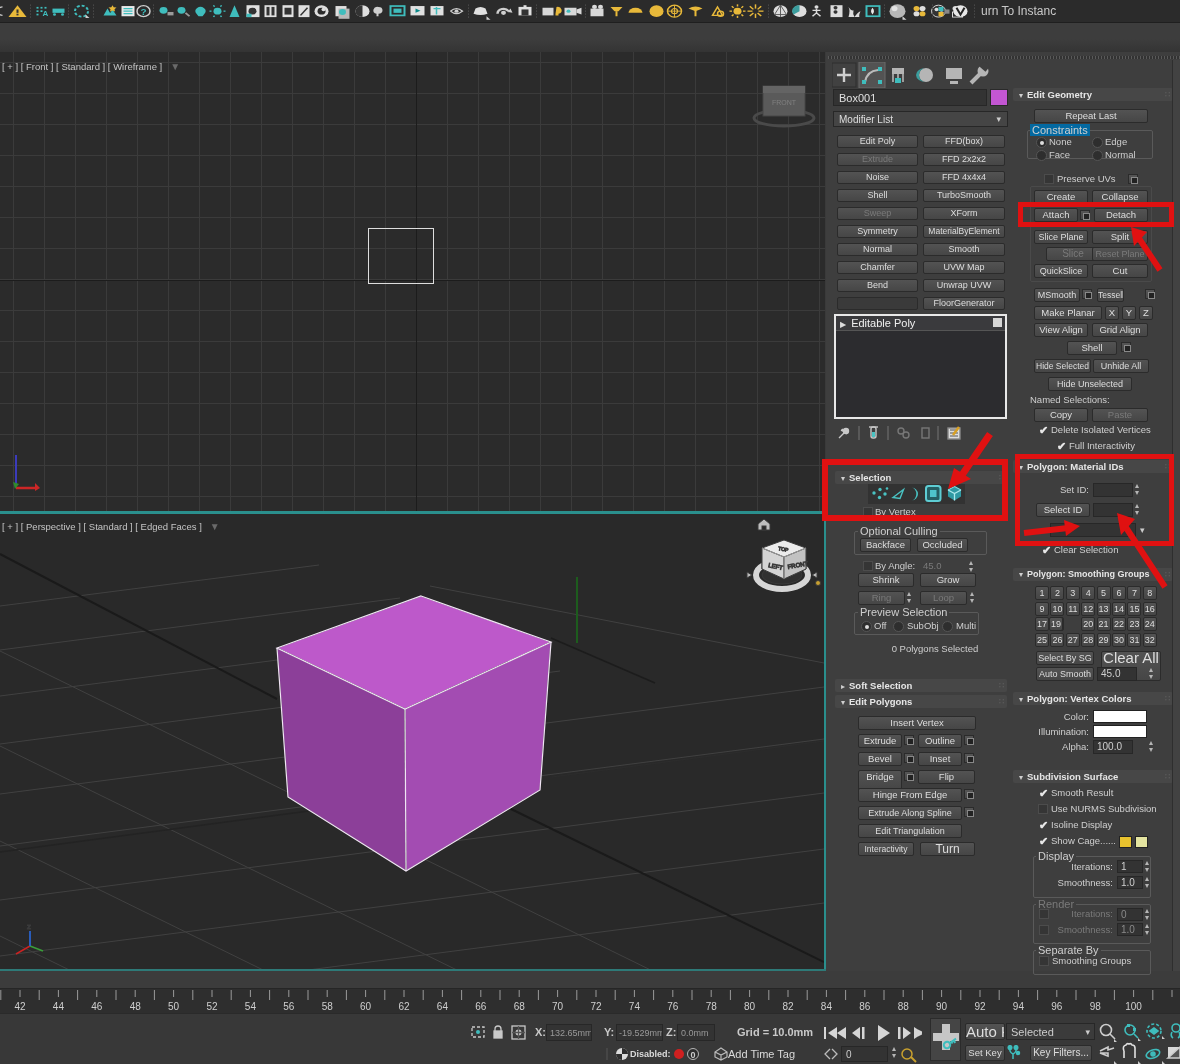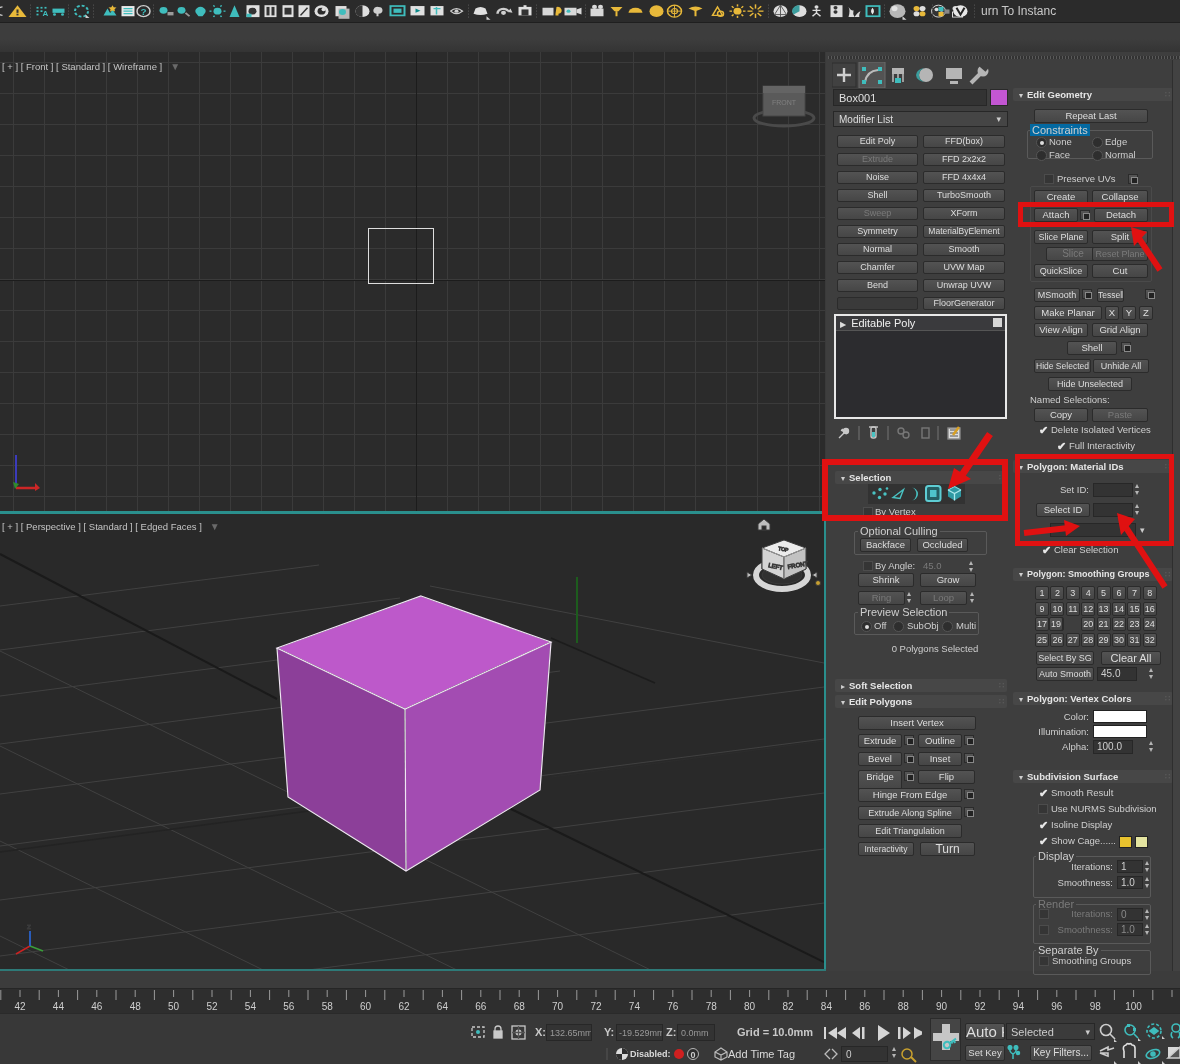--- a/index.html
+++ b/index.html
@@ -704,21 +704,21 @@
 <div class="btn " style="left:316.79999999999995px;top:565.0px;width:14px;height:14px;line-height:12px;font-size:9px;">24</div>
 <div class="btn " style="left:209.0px;top:580.5px;width:14px;height:14px;line-height:12px;font-size:9px;">25</div>
 <div class="btn " style="left:224.4000000000001px;top:580.5px;width:14px;height:14px;line-height:12px;font-size:9px;">26</div>
 <div class="btn " style="left:239.79999999999995px;top:580.5px;width:14px;height:14px;line-height:12px;font-size:9px;">27</div>
 <div class="btn " style="left:255.20000000000005px;top:580.5px;width:14px;height:14px;line-height:12px;font-size:9px;">28</div>
 <div class="btn " style="left:270.5999999999999px;top:580.5px;width:14px;height:14px;line-height:12px;font-size:9px;">29</div>
 <div class="btn " style="left:286.0px;top:580.5px;width:14px;height:14px;line-height:12px;font-size:9px;">30</div>
 <div class="btn " style="left:301.4000000000001px;top:580.5px;width:14px;height:14px;line-height:12px;font-size:9px;">31</div>
 <div class="btn " style="left:316.79999999999995px;top:580.5px;width:14px;height:14px;line-height:12px;font-size:9px;">32</div>
 <div class="btn " style="left:210px;top:599px;width:58px;height:14px;line-height:12px;font-size:9px;">Select By SG</div>
-<div class="btn " style="left:275px;top:599px;width:60px;height:14px;line-height:12px;font-size:11px;">Clear All</div>
+<div class="btn " style="left:275px;top:599px;width:60px;height:30px;line-height:12px;font-size:15px;">Clear All</div>
 <div class="btn " style="left:210px;top:615px;width:58px;height:14px;line-height:12px;font-size:9px;">Auto Smooth</div>
 <div class="field " style="left:271px;top:615px;width:40px;height:14px;line-height:12px;color:#cfcfcf;padding-left:3px;">45.0</div>
 <div class="spin" style="left:323px;top:616px;"></div>
 <div class="rhead" style="left:187px;top:640px;width:160px;height:13px;line-height:13px;font-size:9.5px;"><span class="tri" style="padding:0 4px 0 6px;">▾</span>Polygon: Vertex Colors<span style="position:absolute;right:3px;top:0;color:#6a6a6a;font-weight:normal;font-size:8px;">∷</span></div>
 <div class="lab " style="left:205px;top:659px;font-size:9.5px;width:58px;text-align:right;">Color:</div>
 <div style="position:absolute;left:267px;top:658px;width:54px;height:13px;background:#fff;border:1px solid #222;"></div>
 <div class="lab " style="left:197px;top:674px;font-size:9.5px;width:66px;text-align:right;">Illumination:</div>
 <div style="position:absolute;left:267px;top:673px;width:54px;height:13px;background:#fff;border:1px solid #222;"></div>
 <div class="lab " style="left:205px;top:689px;font-size:9.5px;width:58px;text-align:right;">Alpha:</div>
 <div class="field " style="left:267px;top:688px;width:40px;height:14px;line-height:12px;color:#cfcfcf;padding-left:3px;">100.0</div>

